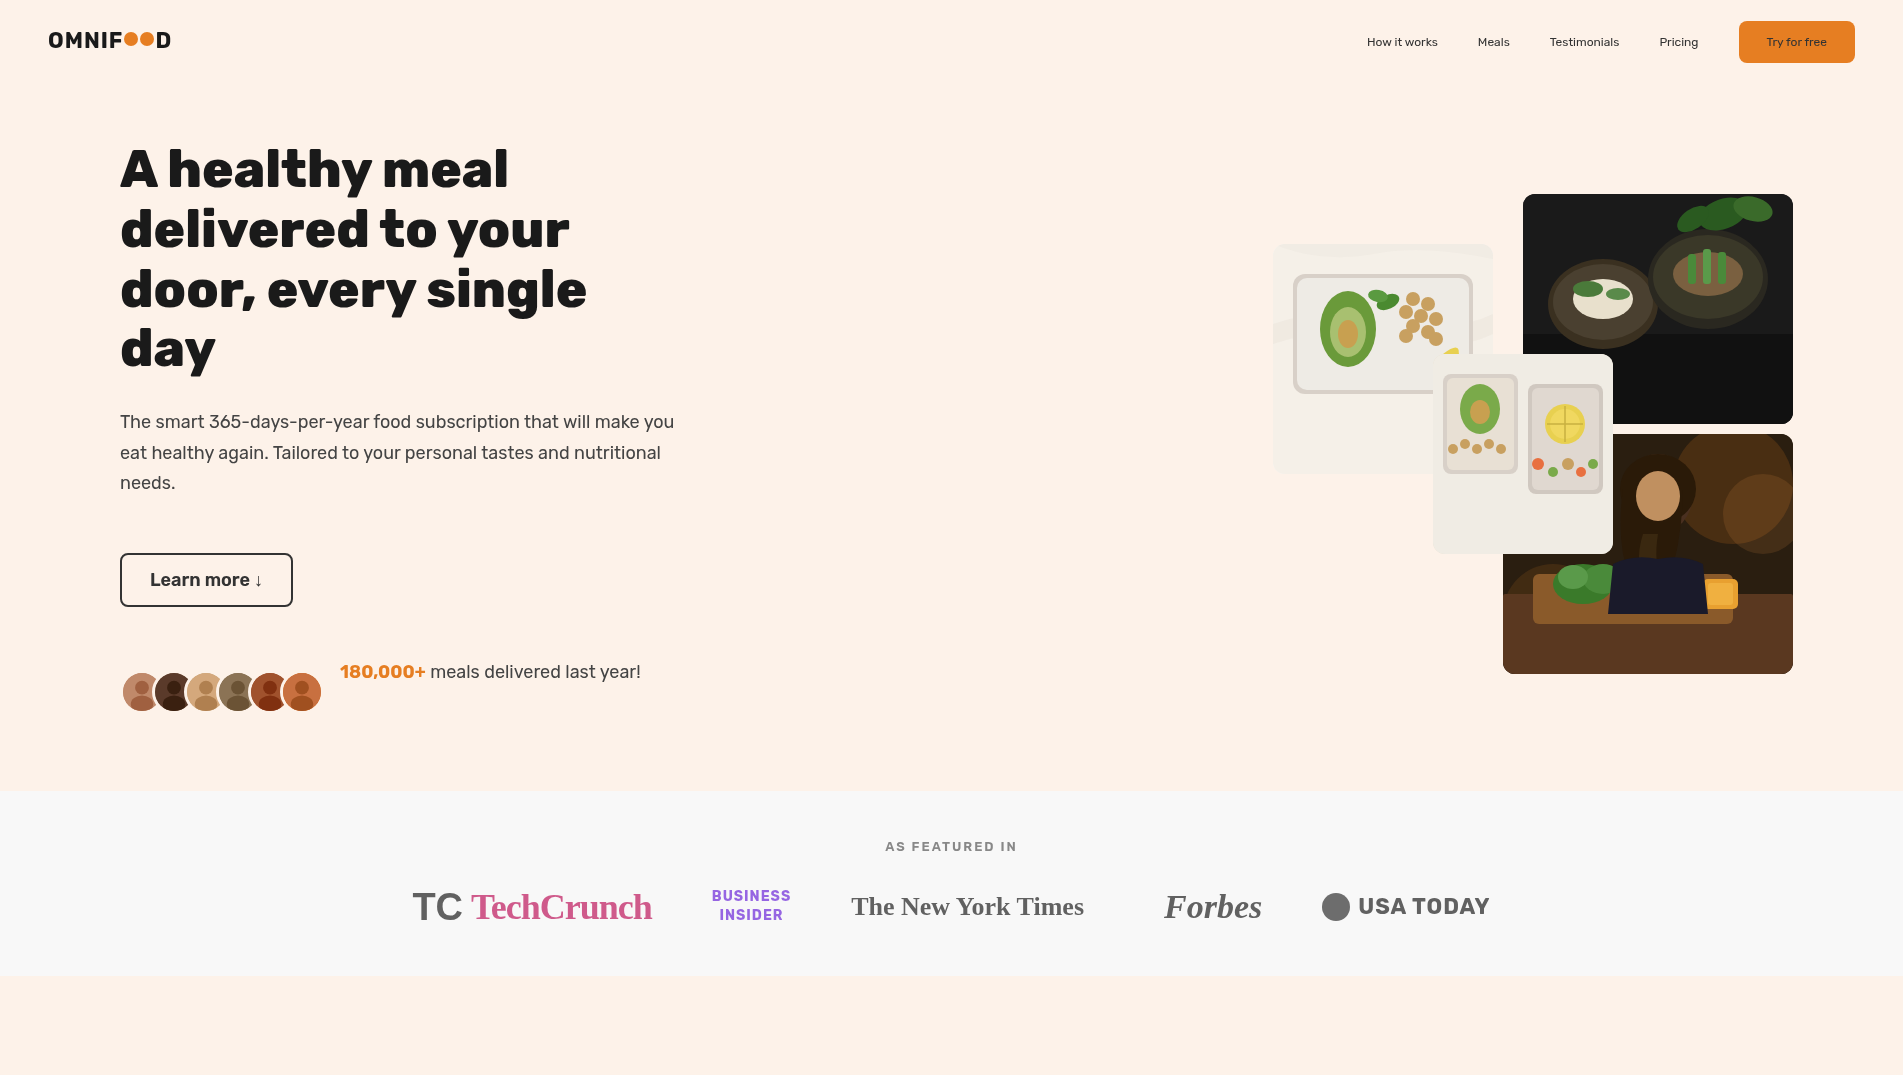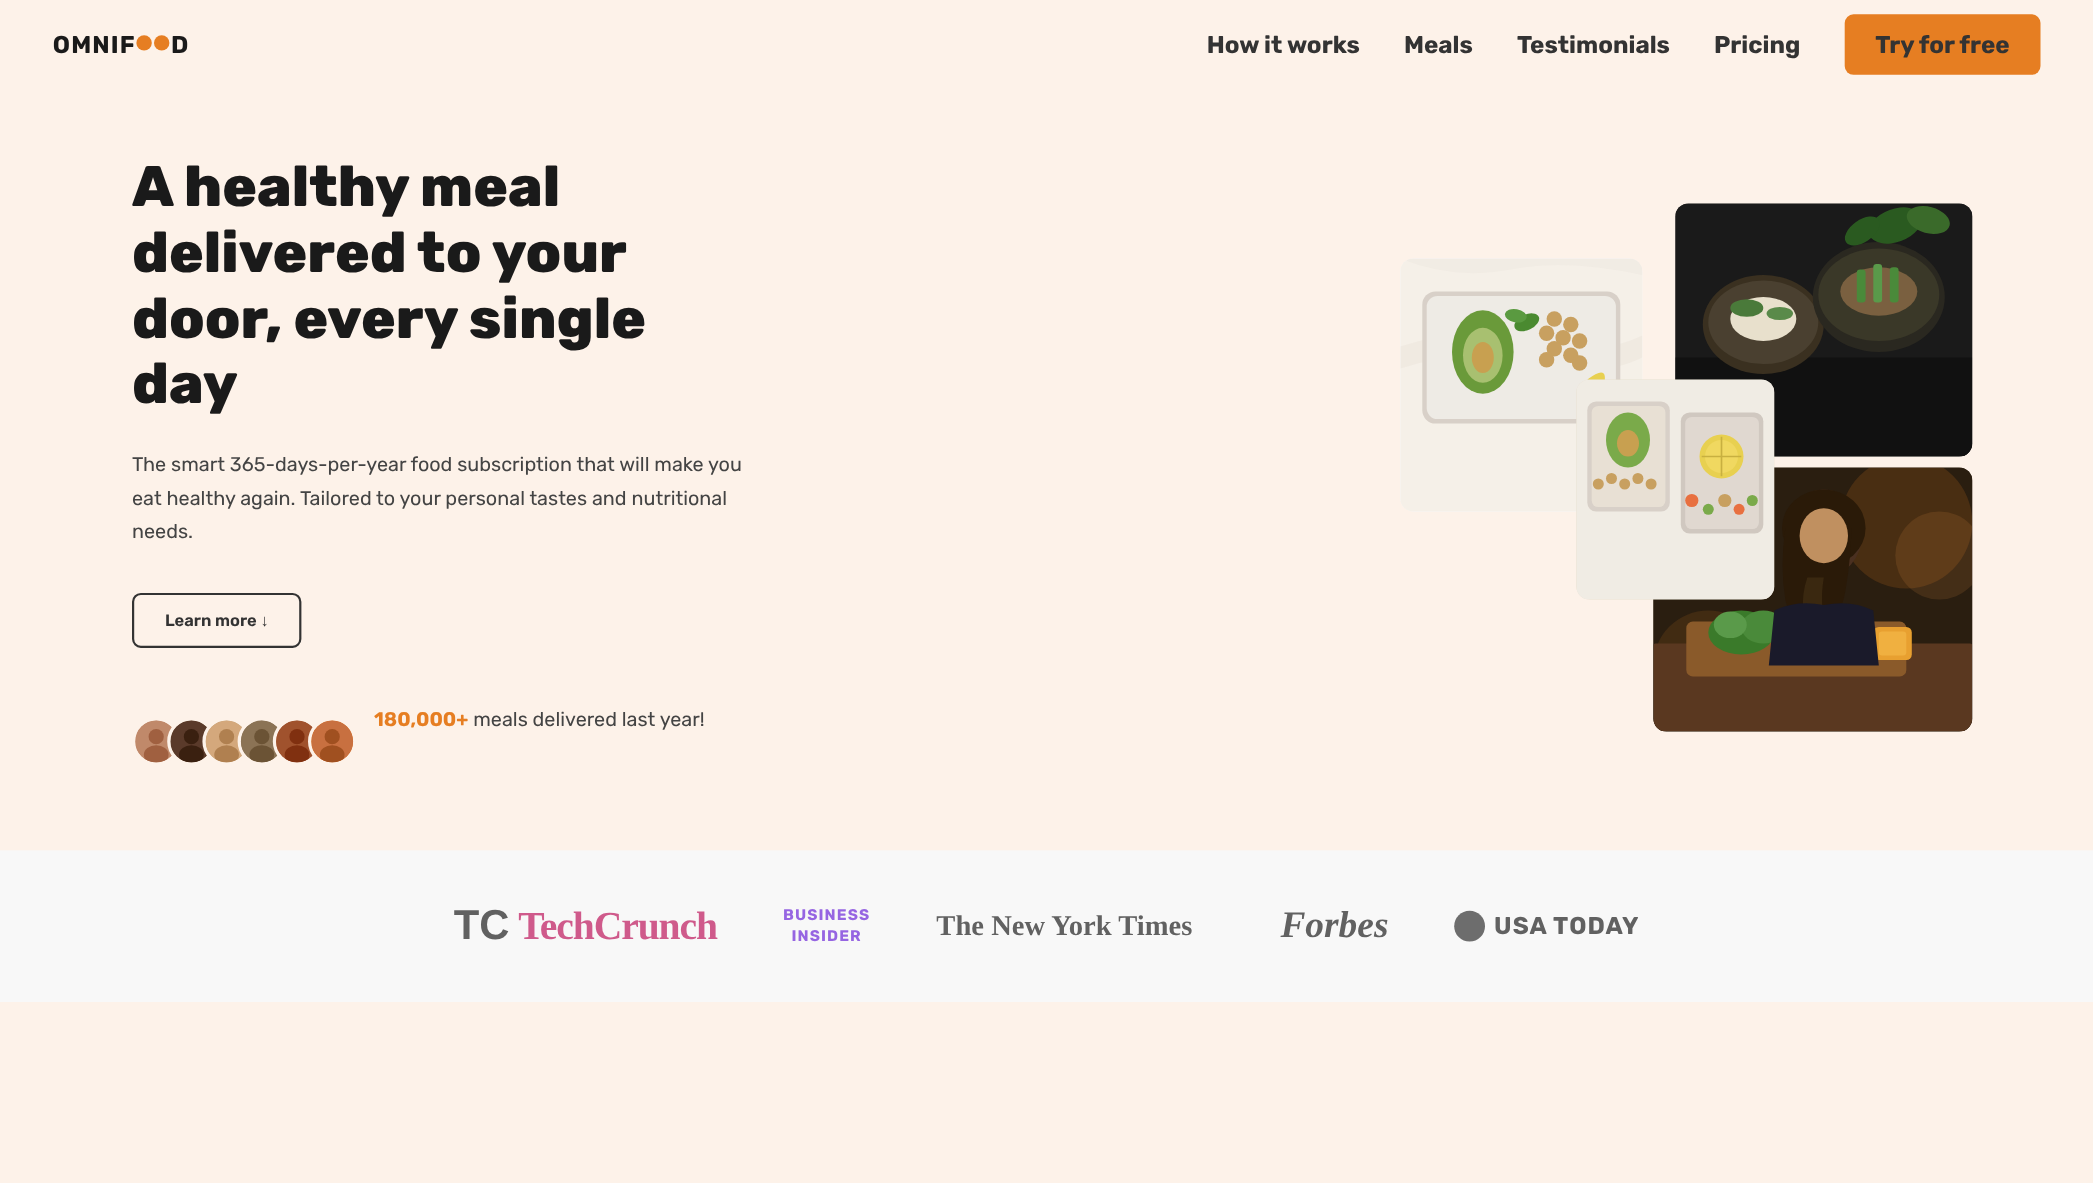--- a/index.html
+++ b/index.html
@@ -52,22 +52,22 @@
     .nav-links {
       display: flex;
       align-items: center;
       gap: 40px;
       list-style: none;
     }
 
     .nav-links a {
       text-decoration: none;
       color: #333;
-      font-size: 22px;
-      font-weight: 700;
+      font-size: 12px;
+      font-weight: 400;
     }
 
     .btn-cta {
       background-color: #e67e22;
       color: #fff;
       border: none;
       padding: 14px 28px;
       border-radius: 8px;
       font-size: 17px;
       font-weight: 600;
@@ -122,24 +122,25 @@
       cursor: pointer;
       text-decoration: none;
     }
 
     .btn-secondary {
       background-color: transparent;
       color: #333;
       border: 2px solid #333;
       padding: 14px 28px;
       border-radius: 8px;
-      font-size: 15px;
+      font-size: 18px;
       font-weight: 600;
       cursor: pointer;
       text-decoration: none;
+      margin-top: 14px;
     }
 
     .hero-social-proof {
       display: flex;
       align-items: center;
       gap: 16px;
     }
 
     .avatars {
       display: flex;
@@ -529,20 +530,21 @@
 
         <rect x="140" y="145" width="3" height="30" fill="#c0c0c0"></rect>
 
         <path d="M110 130 Q130 120 155 125 Q180 120 200 130 L205 180 L105 180 Z" fill="#1a1a2a"></path>
       </svg>
     </div>
   </div>
 </section>
 
 <section class="featured-section">
+  <p class="featured-title">AS FEATURED IN</p>
   <div class="featured-logos">
 
     <div class="logo-item">
       <span style="font-size:38px; font-weight:900; color:#222; font-family:sans-serif; line-height:1;">TC</span>
       <span class="logo-techcrunch">TechCrunch</span>
     </div>
 
     <div class="logo-item">
       <span class="logo-business-insider">BUSINESS<br>INSIDER</span>
     </div>

